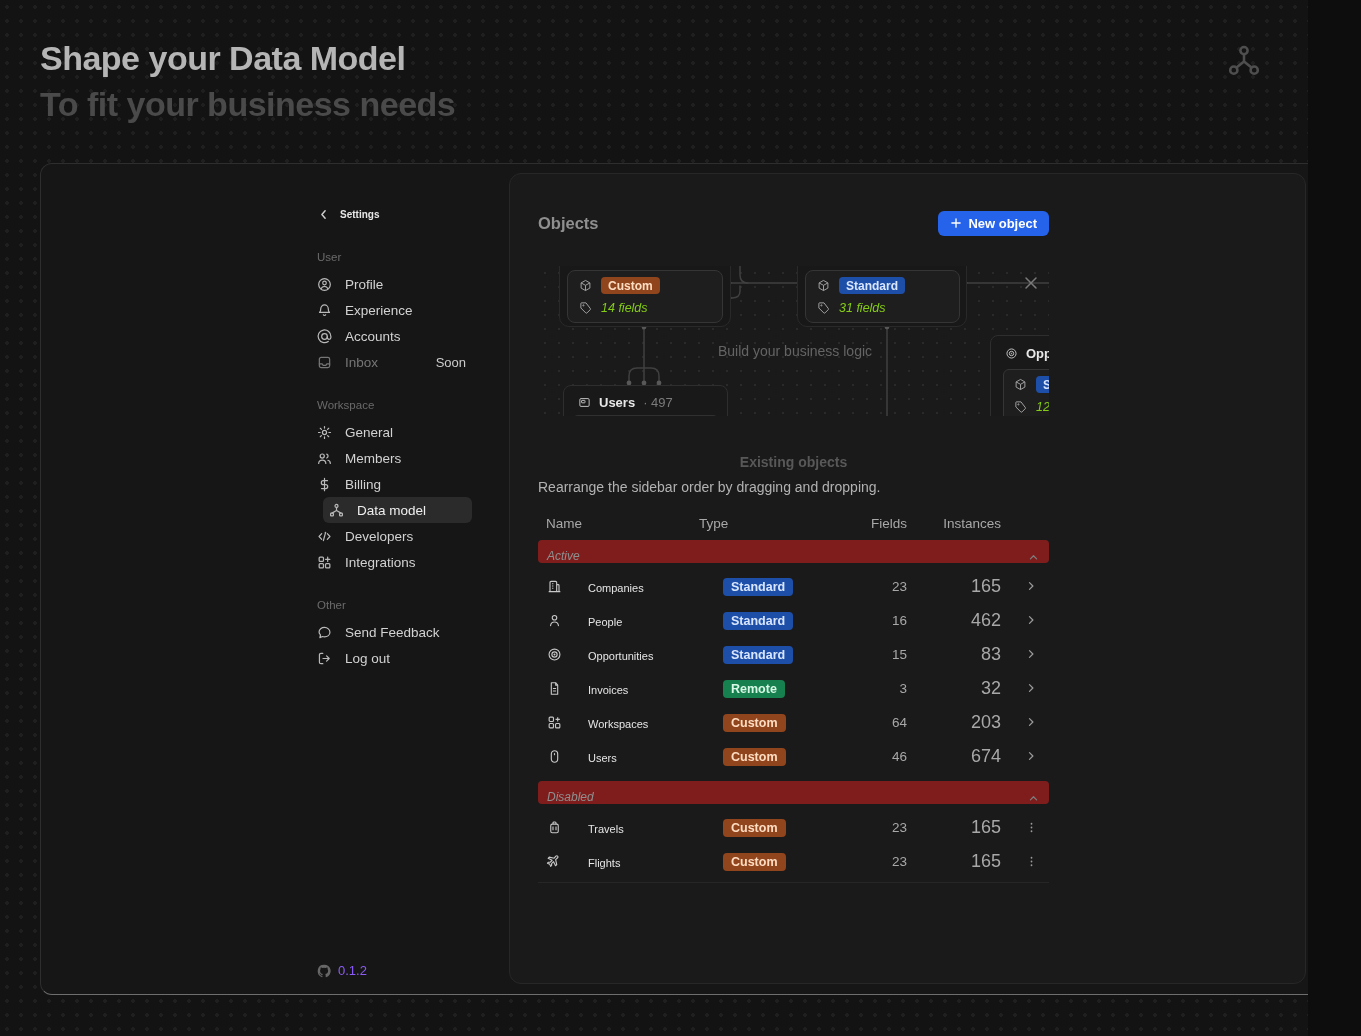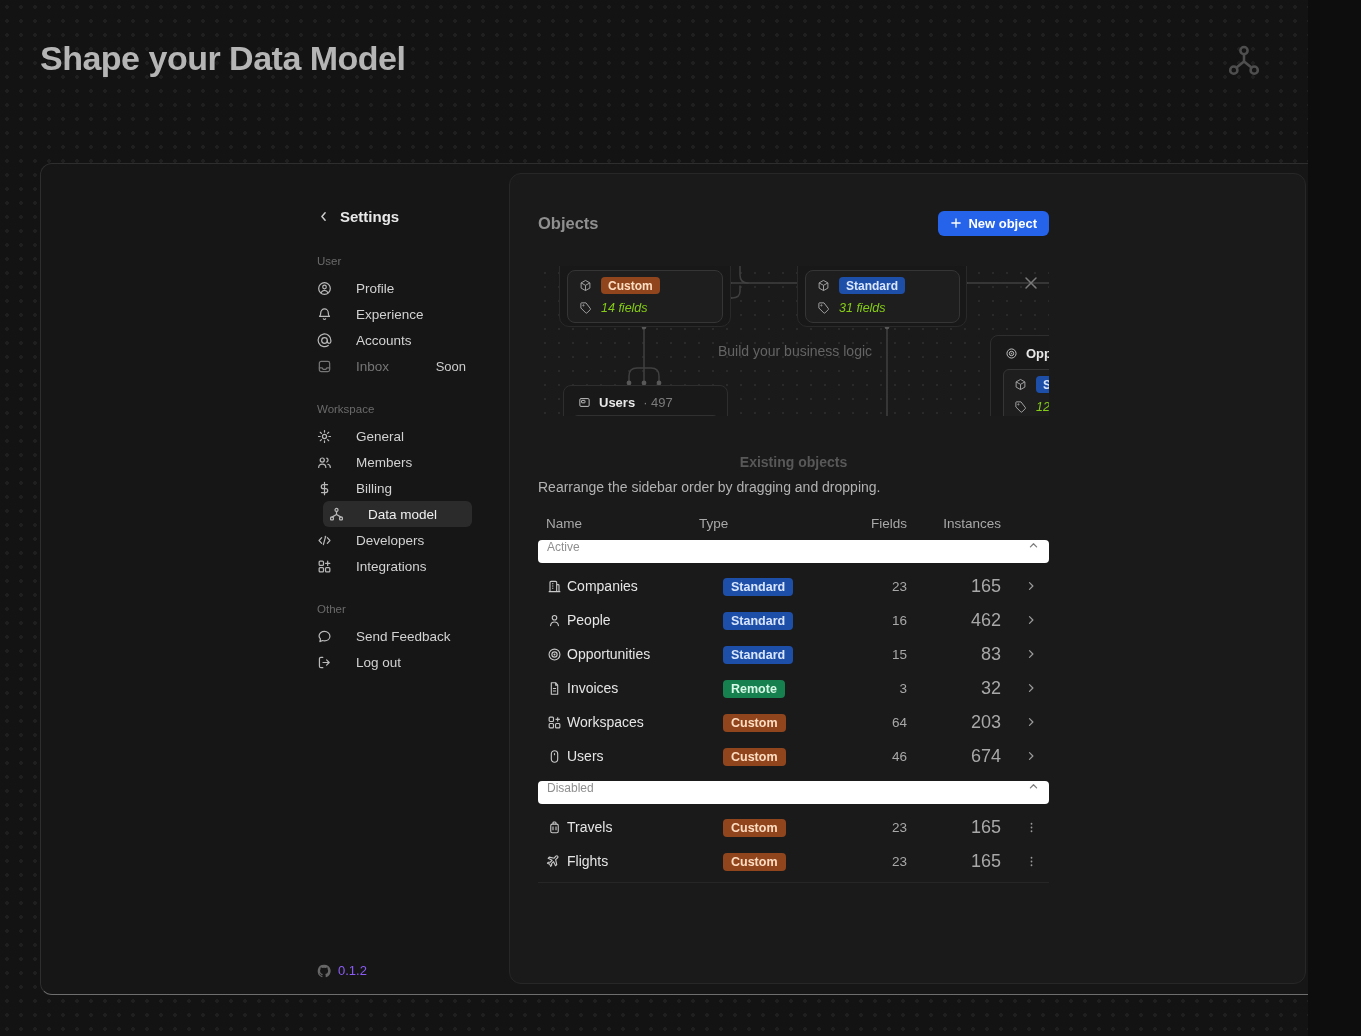--- a/index.html
+++ b/index.html
@@ -21,23 +21,23 @@
   
   .panel{
     position:absolute; left:40px; top:163px; width:1281px; height:832px;
     background:#161616; border:1px solid #2e2e2e; border-bottom-color:#6e6e6e;
     border-radius:12px;
   }
 
   
   .sidebar{ position:absolute; left:270px; top:44px; width:161px; color:#d2d2d2; }
   .back-row{ display:flex; align-items:center; gap:10px; padding:0 6px; margin-bottom:30px; cursor:pointer; }
-  .back-row span{ font-size:15px; font-weight:700; color:#e8e8e8; }
+  .back-row span{ font-size:10px; font-weight:700; color:#e8e8e8; }
   .sec-label{ font-size:11.5px; color:#6a6a6a; padding:0 6px; margin:24px 0 8px; }
-  .s-item{ display:flex; align-items:center; gap:24px; height:26px; padding:0 6px; border-radius:6px; font-size:13.5px; color:#d2d2d2; cursor:pointer; }
+  .s-item{ display:flex; align-items:center; gap:13px; height:26px; padding:0 6px; border-radius:6px; font-size:13.5px; color:#d2d2d2; cursor:pointer; }
   .s-item .ic{ color:#b9b9b9; flex:0 0 auto; }
   .s-item.dim, .s-item.dim .ic{ color:#767676; }
   .s-item.sel{ background:#2b2b2b; color:#efefef;margin-left:12px; }
   .s-item .soon{ margin-left:auto; font-size:13px; color:#cccccc; }
   .version{ position:absolute; left:270px; bottom:16px; display:flex; align-items:center; gap:7px; font-size:13px; color:#8b5cf6; padding:0 6px; }
   .version .ic{ color:#676767; }
 
   
   .content{
     position:absolute; left:468px; top:9px; width:797px; height:811px;
@@ -78,43 +78,44 @@
   .opp-inner{ position:relative; margin:8px 0 0 12px; width:150px; background:#1e1e1e; border:1px solid #353535; border-radius:6px; padding:5px 10px; display:flex; flex-direction:column; gap:3px; }
 
   
   .existing-title{ margin-top:38px; font-size:14px; font-weight:700; color:#585858;text-align:center; }
   .existing-desc{ margin-top:9px; font-size:14px; color:#b2b2b2; }
   .grid{ display:grid; grid-template-columns:161px 150px 64px 100px 36px; align-items:center; }
   .thead{ margin-top:17px; height:23px; font-size:13.5px; color:#a8a8a8; }
   .thead .h-name{ padding-left:8px; }
   .thead .h-num{ text-align:right; padding-right:6px; }
   .thead .h-inst{ text-align:right; padding-right:12px; }
-  .secbar{ margin-top:5px; height:23px; background:#ffffff; border-radius:4px; font-size:12px; color:#8f8f8f; display:flex; align-items:flex-start; justify-content:space-between; padding:0 10px 0 9px; cursor:pointer; }
+  .secbar{ margin-top:5px; height:23px; background:#7f1d1d; border-radius:4px; font-size:12px; color:#8f8f8f; display:flex; align-items:flex-end; justify-content:space-between; padding:0 10px 0 9px; cursor:pointer;font-style:italic; }
   .secbar .ic{ color:#7d7d7d; }
   .rows{ margin-top:6px; }
   .trow{ height:34px; border-radius:6px; cursor:pointer; }
-  .c-name{ display:flex; align-items:flex-end; gap:5px; padding-left:9px; font-size:14px; color:#e5e5e5; }
+  .c-name{ display:flex; align-items:flex-end; gap:26px; padding-left:9px; font-size:11px; color:#e5e5e5; }
   .c-name .ic{ color:#c7c7c7; flex:0 0 auto; }
   .c-type{ padding-left:24px; }
   .c-num{ text-align:right; padding-right:6px; font-size:13.5px; color:#a8a8a8; }
   .c-inst{ text-align:right; padding-right:12px; font-size:18px; color:#a8a8a8; }
   .c-act{ display:flex; justify-content:center; color:#9a9a9a; }
   .badge{ display:inline-block; font-size:12.5px; font-weight:600; padding:2px 8px; border-radius:4px; }
   .divider{ margin-top:4px; height:1px; background:#262626; }
 
   .ic{ display:block; }
   svg{ overflow:visible; }
 </style>
 </head>
 <body>
 
 <div id="screen">
 
   <div class="hero">
     <h1>Shape your Data Model</h1>
+    <h2>To fit your business needs</h2>
   </div>
 
   <svg class="logo" viewBox="0 0 16 16" fill="none" stroke="currentColor" stroke-width="1.2" stroke-linecap="round" stroke-linejoin="round">
     <circle cx="8" cy="3.1" r="1.7"></circle>
       <circle cx="3.2" cy="12.3" r="1.7"></circle>
       <circle cx="12.8" cy="12.3" r="1.7"></circle>
     <path d="M8 4.8V8.2 M8 8.2l-3.5 2.9 M8 8.2l3.5 2.9"></path>
   </svg>
 
   <div class="panel">

